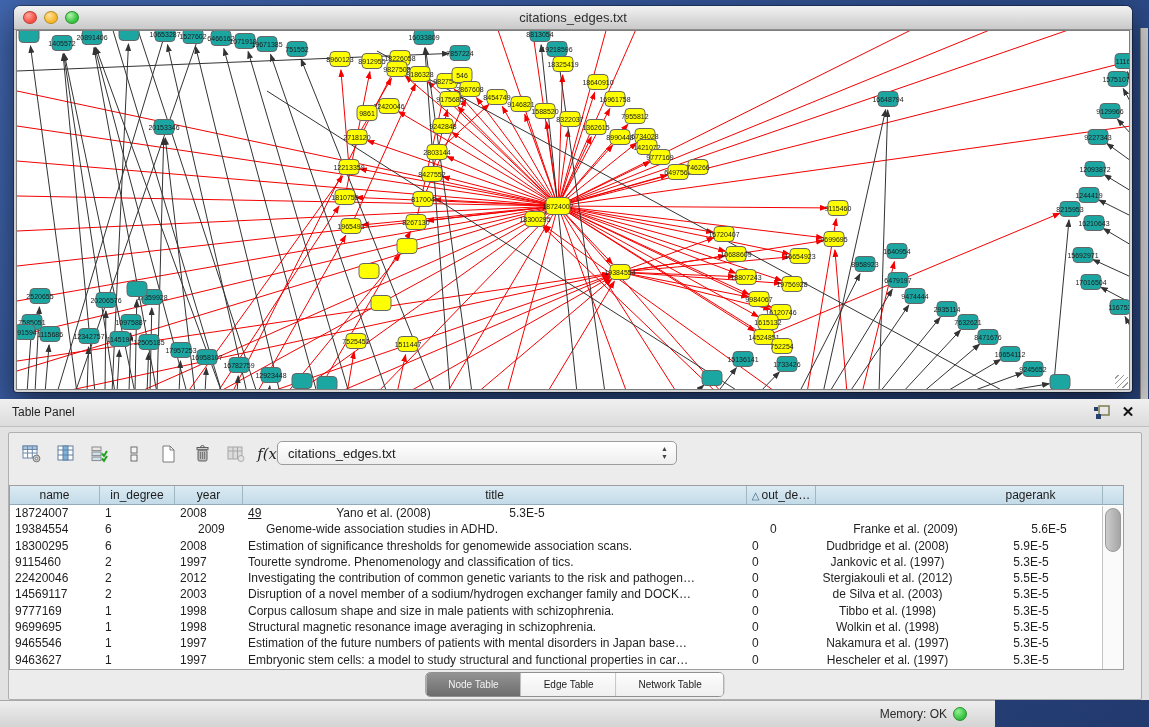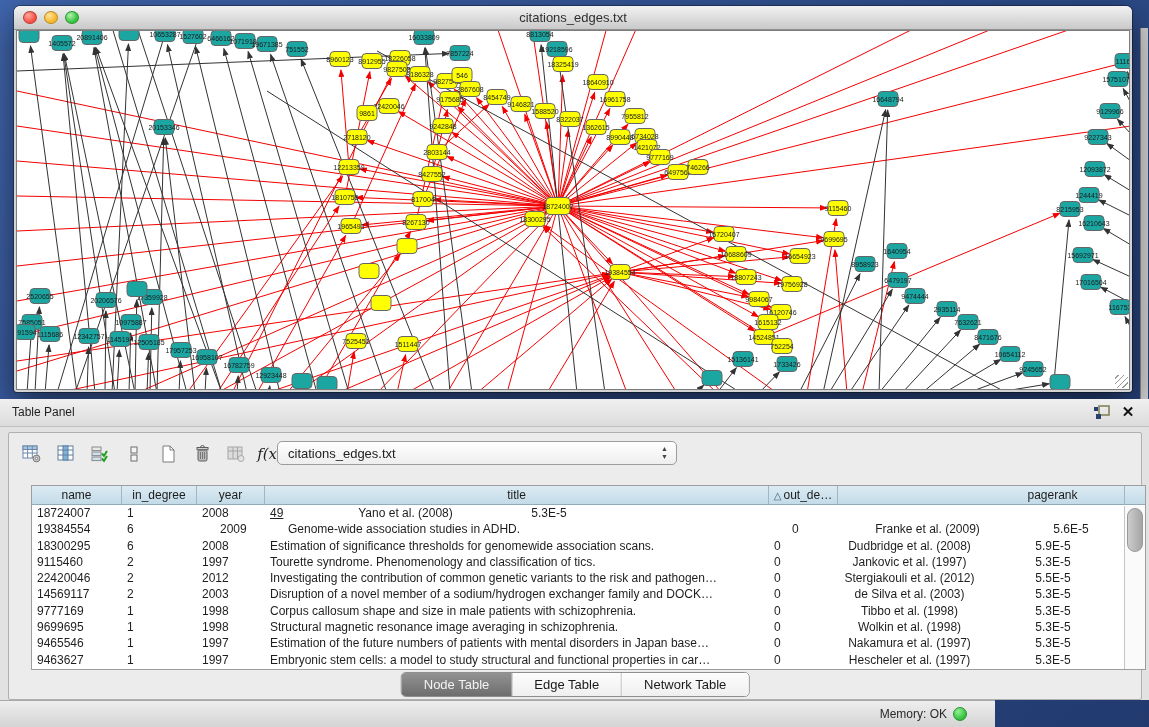--- a/index.html
+++ b/index.html
@@ -41,37 +41,37 @@
     background:#ececec; border:1px solid #b0b0b0; border-radius:2px; }
   .toolbar { position:absolute; left:8px; top:5px; height:32px; display:flex; align-items:center; gap:4px; }
   .tool-btn { width:30px; height:28px; display:flex; align-items:center; justify-content:center;
     background:transparent; border:none; padding:0; }
   .fx { font-family:"DejaVu Serif", serif; font-style:italic; font-size:15px; color:#222; }
   .combo { position:absolute; left:268px; top:8px; width:400px; height:24px; box-sizing:border-box;
     background:linear-gradient(#ffffff,#eeeeee); border:1px solid #9c9c9c; border-radius:5px;
     font-size:13px; color:#222; line-height:22px; padding-left:10px; text-align:left; }
   .combo-arrows { position:absolute; right:8px; top:3px; font-size:7px; line-height:8px; color:#444; text-align:center; }
 
-  .table-wrap { position:absolute; left:22px; top:52px; width:1113px; height:183px; box-sizing:content-box;
+  .table-wrap { position:absolute; left:0; top:52px; width:1113px; height:183px; box-sizing:content-box;
     border:1px solid #9e9e9e; background:#fff; overflow:hidden; }
   .thead { display:flex; height:19px; background:linear-gradient(#dcebf3,#c3dbe8); border-bottom:1px solid #93abb9; box-sizing:border-box; }
   .th { font-size:12px; color:#1c1c1c; text-align:center; line-height:18px;
     border-right:1px solid #9fb6c3; box-sizing:border-box; overflow:hidden; white-space:nowrap; flex:none; }
   .th .sort { font-size:10px; color:#34607e; margin-right:2px; }
   .tr { display:flex; height:16.3px; }
   .td { font-size:12px; color:#1e1e1e; line-height:16px; padding-left:5px;
     box-sizing:border-box; overflow:hidden; white-space:nowrap; flex:none; }
   .td.center { text-align:center; padding-left:0; }
   .vscroll { position:absolute; right:0; top:20px; bottom:0; width:20px; background:#fafafa; border-left:1px solid #c4c4c4; }
   .thumb { position:absolute; left:2px; right:2px; top:2px; height:42px; border-radius:8px;
     background:linear-gradient(90deg,#cccccc,#a5a5a5); border:1px solid #999; }
 
   .tabs { position:absolute; left:50%; transform:translateX(-50%); top:239px; display:flex; height:23px;
     border:1px solid #8f8f8f; border-radius:5px; overflow:hidden; background:#fff; }
-  .tab { padding:0 22px; font-size:13px; line-height:22px; color:#1a1a1a;
+  .tab { padding:0 22px; font-size:10px; line-height:22px; color:#1a1a1a;
     background:linear-gradient(#fdfdfd,#efefef); border:none; border-right:1px solid #b5b5b5; }
   .tab:last-child { border-right:none; }
   .tab.active { background:linear-gradient(#939393,#6d6d6d); color:#f3f3f3; }
 
   .status-bar { position:absolute; left:0; top:700px; width:995px; height:27px;
     background:linear-gradient(#eeeeee,#d3d3d3); border-top:1px solid #a8a8a8; }
   .memory { position:absolute; right:48px; line-height:26px; font-size:12px; color:#2a2a2a; }
   .mem-dot { position:absolute; right:28px; top:6px; width:14px; height:14px; border-radius:50%;
     background:radial-gradient(circle at 35% 30%, #93f193, #2fbf3a 70%); border:1px solid #2a8f33; box-sizing:border-box; }
 </style>

